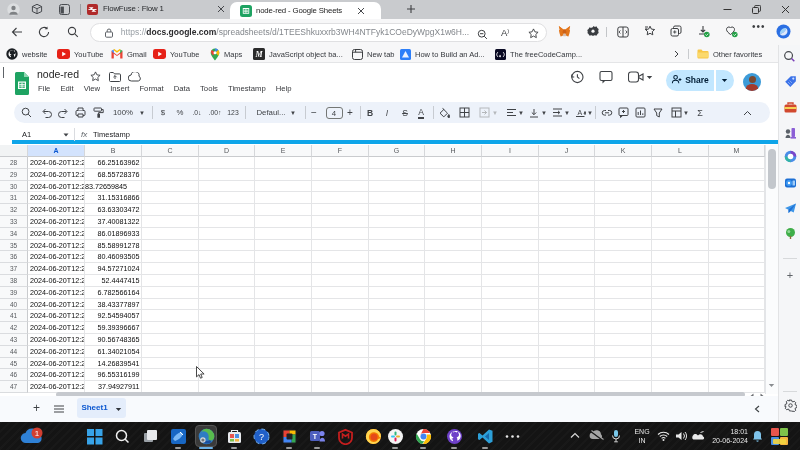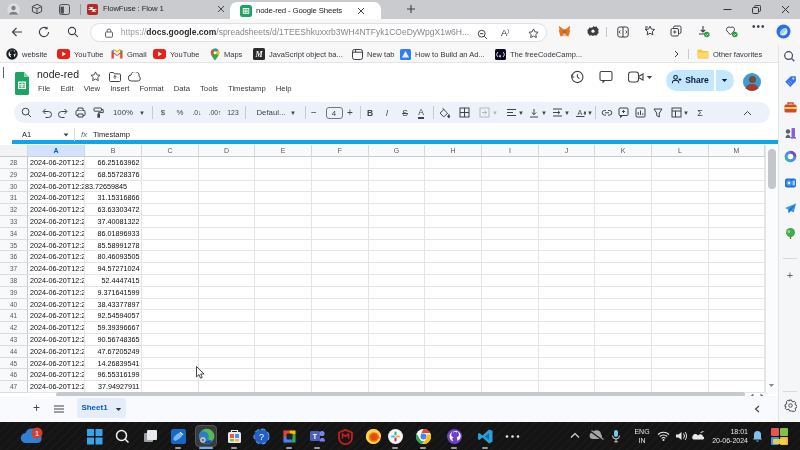--- a/index.html
+++ b/index.html
@@ -645,21 +645,21 @@
         <div class="cell" style="left:312px;top:130.00px;width:57px;height:11.80px;"></div>
         <div class="cell" style="left:369px;top:130.00px;width:56px;height:11.80px;"></div>
         <div class="cell" style="left:425px;top:130.00px;width:57px;height:11.80px;"></div>
         <div class="cell" style="left:482px;top:130.00px;width:57px;height:11.80px;"></div>
         <div class="cell" style="left:539px;top:130.00px;width:56px;height:11.80px;"></div>
         <div class="cell" style="left:595px;top:130.00px;width:57px;height:11.80px;"></div>
         <div class="cell" style="left:652px;top:130.00px;width:57px;height:11.80px;"></div>
         <div class="cell" style="left:709px;top:130.00px;width:56px;height:11.80px;"></div>
         <div class="rowhdr" style="top:141.80px;height:11.80px;line-height:11.80px;">39</div>
         <div class="cell" style="left:28px;top:141.80px;width:57px;height:11.80px;line-height:11.80px;padding-left:2px;">2024-06-20T12:24:35</div>
-        <div class="cell" style="left:85px;top:141.80px;width:57px;height:11.80px;line-height:11.80px;text-align:right;padding-right:1.5px;">9.371641599</div>
+        <div class="cell" style="left:85px;top:141.80px;width:57px;height:11.80px;line-height:11.80px;text-align:right;padding-right:1.5px;">6.782566164</div>
         <div class="cell" style="left:142px;top:141.80px;width:57px;height:11.80px;"></div>
         <div class="cell" style="left:199px;top:141.80px;width:56px;height:11.80px;"></div>
         <div class="cell" style="left:255px;top:141.80px;width:57px;height:11.80px;"></div>
         <div class="cell" style="left:312px;top:141.80px;width:57px;height:11.80px;"></div>
         <div class="cell" style="left:369px;top:141.80px;width:56px;height:11.80px;"></div>
         <div class="cell" style="left:425px;top:141.80px;width:57px;height:11.80px;"></div>
         <div class="cell" style="left:482px;top:141.80px;width:57px;height:11.80px;"></div>
         <div class="cell" style="left:539px;top:141.80px;width:56px;height:11.80px;"></div>
         <div class="cell" style="left:595px;top:141.80px;width:57px;height:11.80px;"></div>
         <div class="cell" style="left:652px;top:141.80px;width:57px;height:11.80px;"></div>
@@ -715,21 +715,21 @@
         <div class="cell" style="left:312px;top:189.00px;width:57px;height:11.80px;"></div>
         <div class="cell" style="left:369px;top:189.00px;width:56px;height:11.80px;"></div>
         <div class="cell" style="left:425px;top:189.00px;width:57px;height:11.80px;"></div>
         <div class="cell" style="left:482px;top:189.00px;width:57px;height:11.80px;"></div>
         <div class="cell" style="left:539px;top:189.00px;width:56px;height:11.80px;"></div>
         <div class="cell" style="left:595px;top:189.00px;width:57px;height:11.80px;"></div>
         <div class="cell" style="left:652px;top:189.00px;width:57px;height:11.80px;"></div>
         <div class="cell" style="left:709px;top:189.00px;width:56px;height:11.80px;"></div>
         <div class="rowhdr" style="top:200.80px;height:11.80px;line-height:11.80px;">44</div>
         <div class="cell" style="left:28px;top:200.80px;width:57px;height:11.80px;line-height:11.80px;padding-left:2px;">2024-06-20T12:24:35</div>
-        <div class="cell" style="left:85px;top:200.80px;width:57px;height:11.80px;line-height:11.80px;text-align:right;padding-right:1.5px;">47.67205249</div>
+        <div class="cell" style="left:85px;top:200.80px;width:57px;height:11.80px;line-height:11.80px;text-align:right;padding-right:1.5px;">61.34021054</div>
         <div class="cell" style="left:142px;top:200.80px;width:57px;height:11.80px;"></div>
         <div class="cell" style="left:199px;top:200.80px;width:56px;height:11.80px;"></div>
         <div class="cell" style="left:255px;top:200.80px;width:57px;height:11.80px;"></div>
         <div class="cell" style="left:312px;top:200.80px;width:57px;height:11.80px;"></div>
         <div class="cell" style="left:369px;top:200.80px;width:56px;height:11.80px;"></div>
         <div class="cell" style="left:425px;top:200.80px;width:57px;height:11.80px;"></div>
         <div class="cell" style="left:482px;top:200.80px;width:57px;height:11.80px;"></div>
         <div class="cell" style="left:539px;top:200.80px;width:56px;height:11.80px;"></div>
         <div class="cell" style="left:595px;top:200.80px;width:57px;height:11.80px;"></div>
         <div class="cell" style="left:652px;top:200.80px;width:57px;height:11.80px;"></div>

